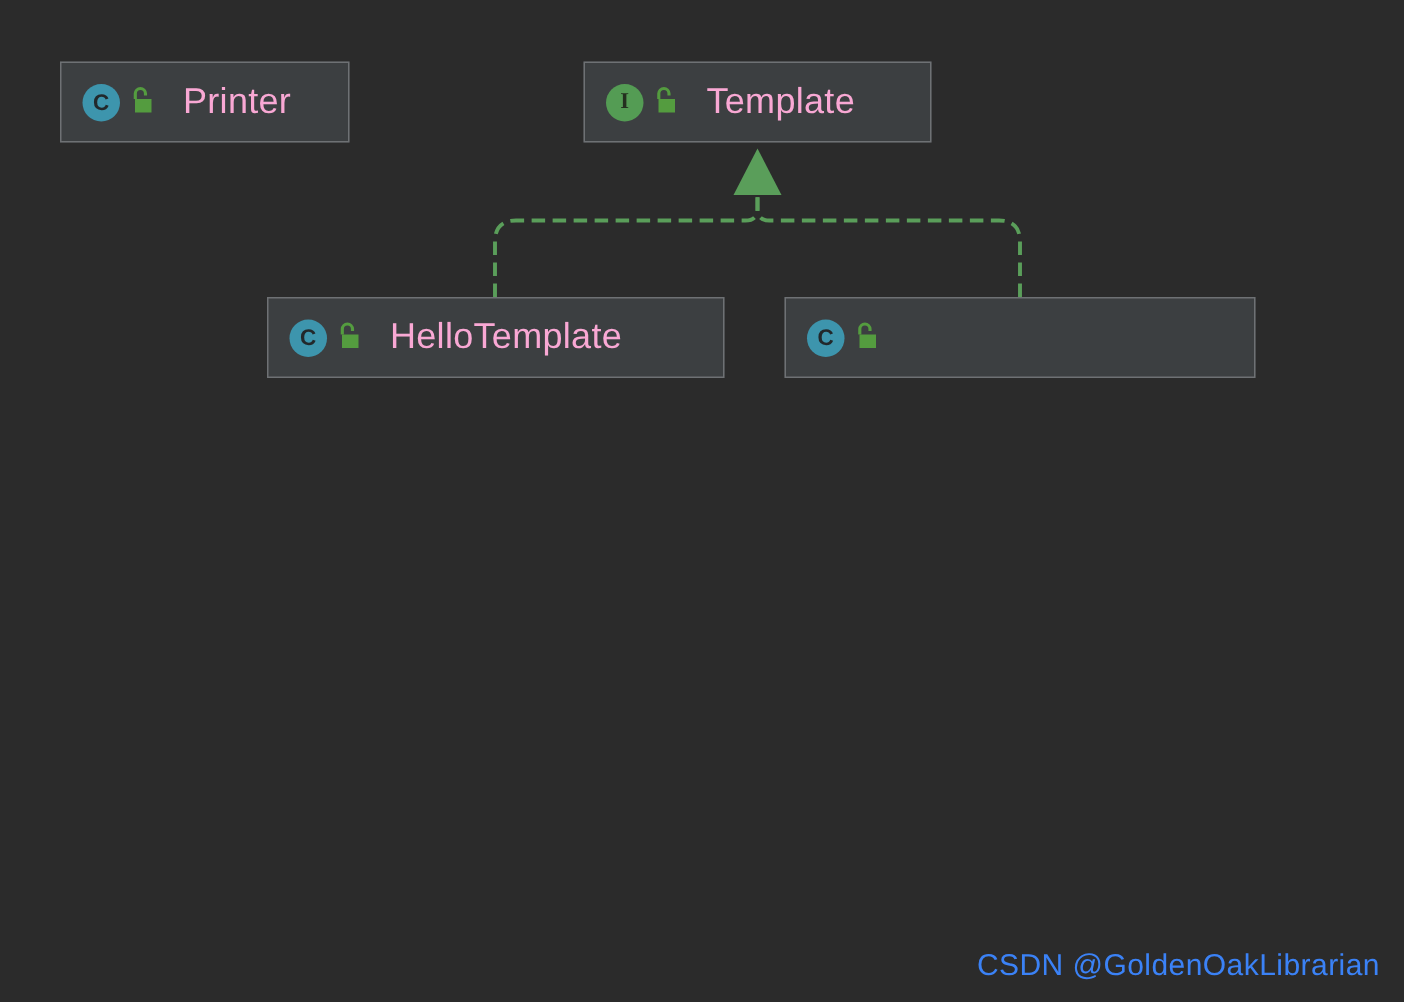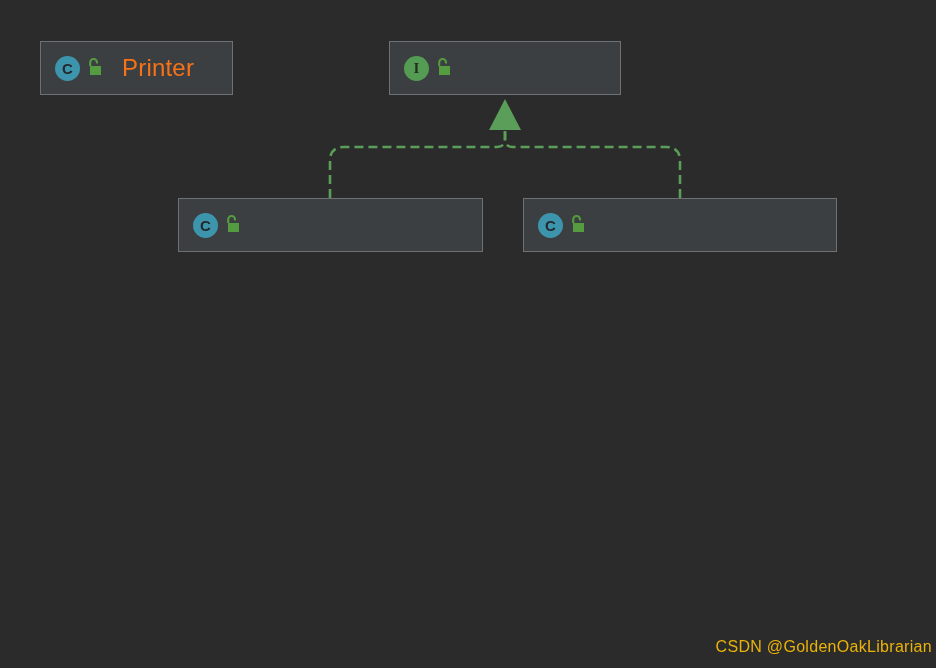--- a/index.html
+++ b/index.html
@@ -72,30 +72,30 @@
   .visibility-icon {
     width: 18px;
     height: 22px;
     margin-left: 6px;
     flex: 0 0 auto;
     position: relative;
   }
   .node-label {
     margin-left: 18px;
     font-size: 24px;
-    color: #f97316;
+    color: #f9a8d4;
     white-space: nowrap;
     letter-spacing: 0.2px;
   }
   #watermark {
     position: absolute;
-    right: 4px;
+    right: 16px;
     bottom: 12px;
-    font-size: 16px;
-    color: #eab308;
+    font-size: 20px;
+    color: #3b82f6;
     letter-spacing: 0.3px;
     white-space: nowrap;
   }
 </style>
 </head>
 <body>
 
 <div id="diagram-canvas">
 
   <svg id="edge-layer" width="936" height="668" viewBox="0 0 936 668">
@@ -131,34 +131,36 @@
       <span class="stereotype-icon interface-kind">
         <span class="glyph">I</span>
       </span>
       <span class="visibility-icon">
         <svg width="18" height="22" viewBox="0 0 18 22">
           <path d="M4.2 9 L4.2 5.4 A3.4 3.4 0 0 1 11 5.4 L11 6.6" fill="none" stroke="#549c3f" stroke-width="2.1"></path>
           <rect x="4" y="9" width="11" height="9" fill="#549c3f"></rect>
         </svg>
       </span>
     </span>
+    <span class="node-label">Template</span>
   </div>
 
   <div class="uml-node" style="left:178px; top:198px; width:305px;">
     <span class="node-icons">
       <span class="stereotype-icon class-kind">
         <span class="glyph">C</span>
       </span>
       <span class="visibility-icon">
         <svg width="18" height="22" viewBox="0 0 18 22">
           <path d="M4.2 9 L4.2 5.4 A3.4 3.4 0 0 1 11 5.4 L11 6.6" fill="none" stroke="#549c3f" stroke-width="2.1"></path>
           <rect x="4" y="9" width="11" height="9" fill="#549c3f"></rect>
         </svg>
       </span>
     </span>
+    <span class="node-label">HelloTemplate</span>
   </div>
 
   <div class="uml-node" style="left:523px; top:198px; width:314px;">
     <span class="node-icons">
       <span class="stereotype-icon class-kind">
         <span class="glyph">C</span>
       </span>
       <span class="visibility-icon">
         <svg width="18" height="22" viewBox="0 0 18 22">
           <path d="M4.2 9 L4.2 5.4 A3.4 3.4 0 0 1 11 5.4 L11 6.6" fill="none" stroke="#549c3f" stroke-width="2.1"></path>

